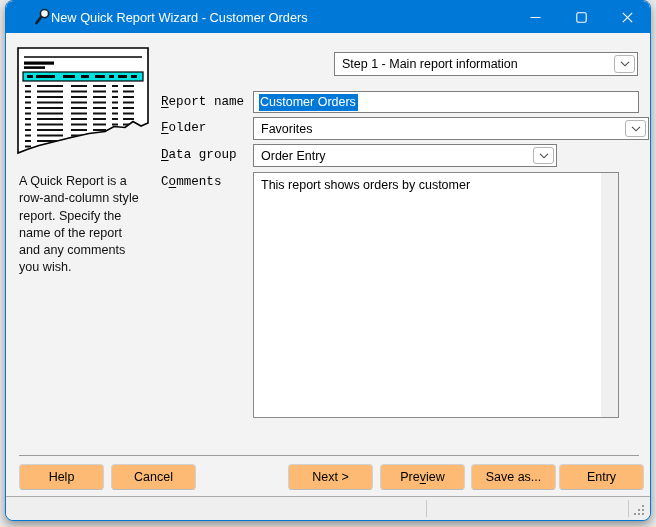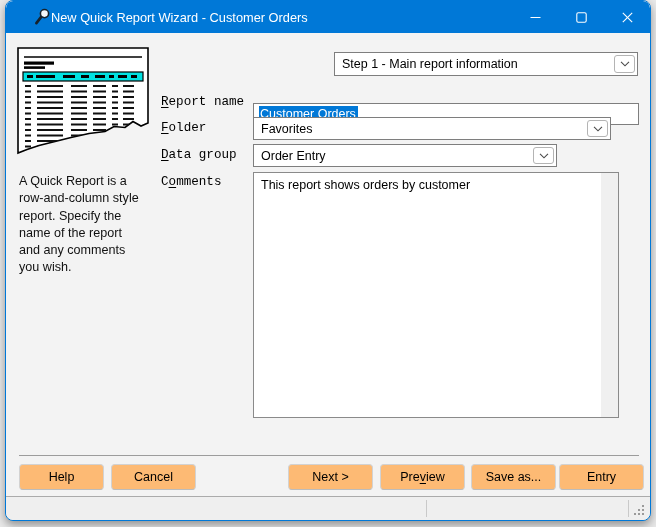--- a/index.html
+++ b/index.html
@@ -30,35 +30,35 @@
   .caption-btns { margin-left:auto; display:flex; height:100%; }
   .caption-btn { width:46px; height:100%; display:flex; align-items:center; justify-content:center; cursor:default; }
   .combo { position:absolute; background:#fff; border:1px solid #7e7e7e; font-size:12.5px; color:#000; }
   .combo .combo-text { position:absolute; left:7px; top:50%; transform:translateY(-50%); white-space:nowrap; }
   .combo .chevron-btn {
     position:absolute; right:2px; top:2px; bottom:2px; width:21px;
     border:1px solid #b4b4b4; border-radius:3px; background:#fff;
     display:flex; align-items:center; justify-content:center;
   }
   .step-combo { left:328px; top:51px; width:304px; height:24px; }
-  .folder-combo { left:247px; top:116px; width:358px; height:23px;padding-left:32px; }
+  .folder-combo { left:247px; top:116px; width:396px; height:23px;padding-left:32px; }
   .datagroup-combo { left:247px; top:143px; width:304px; height:23px; }
 
   .illustration { position:absolute; left:11px; top:46px; width:135px; height:110px; }
 
   .description { position:absolute; left:13px; top:172px; width:150px; font-size:12.6px; line-height:17.3px; color:#111; }
 
   .form-label { position:absolute; left:155px; font-size:12.6px; color:#000; white-space:nowrap;font-family:Liberation Mono, monospace; }
   .form-label u { text-underline-offset:2px; }
   .lbl-report { top:94px; } .lbl-folder { top:120px; } .lbl-datagroup { top:147px; } .lbl-comments { top:174px; }
 
   .report-input {
     position:absolute; left:247px; top:90px; width:386px; height:22px;
     background:#fff; border:1px solid #7e7e7e;
-    font-size:12.5px; display:flex; align-items:center; padding-left:5px;margin-top:12px;
+    font-size:12.5px; display:flex; align-items:center; padding-left:5px;
   }
   .selected-text { background:#0078d7; color:#fff; padding:1px 2px 2px 1px; white-space:nowrap; }
 
   .comments-box {
     position:absolute; left:247px; top:171px; width:366px; height:246px;
     background:#fff; border:1px solid #8a8a8a;
     font-size:12.5px; color:#000;
   }
   .comments-text { position:absolute; left:7px; top:5px; right:24px; }
   .v-scrolltrack { position:absolute; right:0; top:0; bottom:0; width:17px; background:#f0f0f0; }

